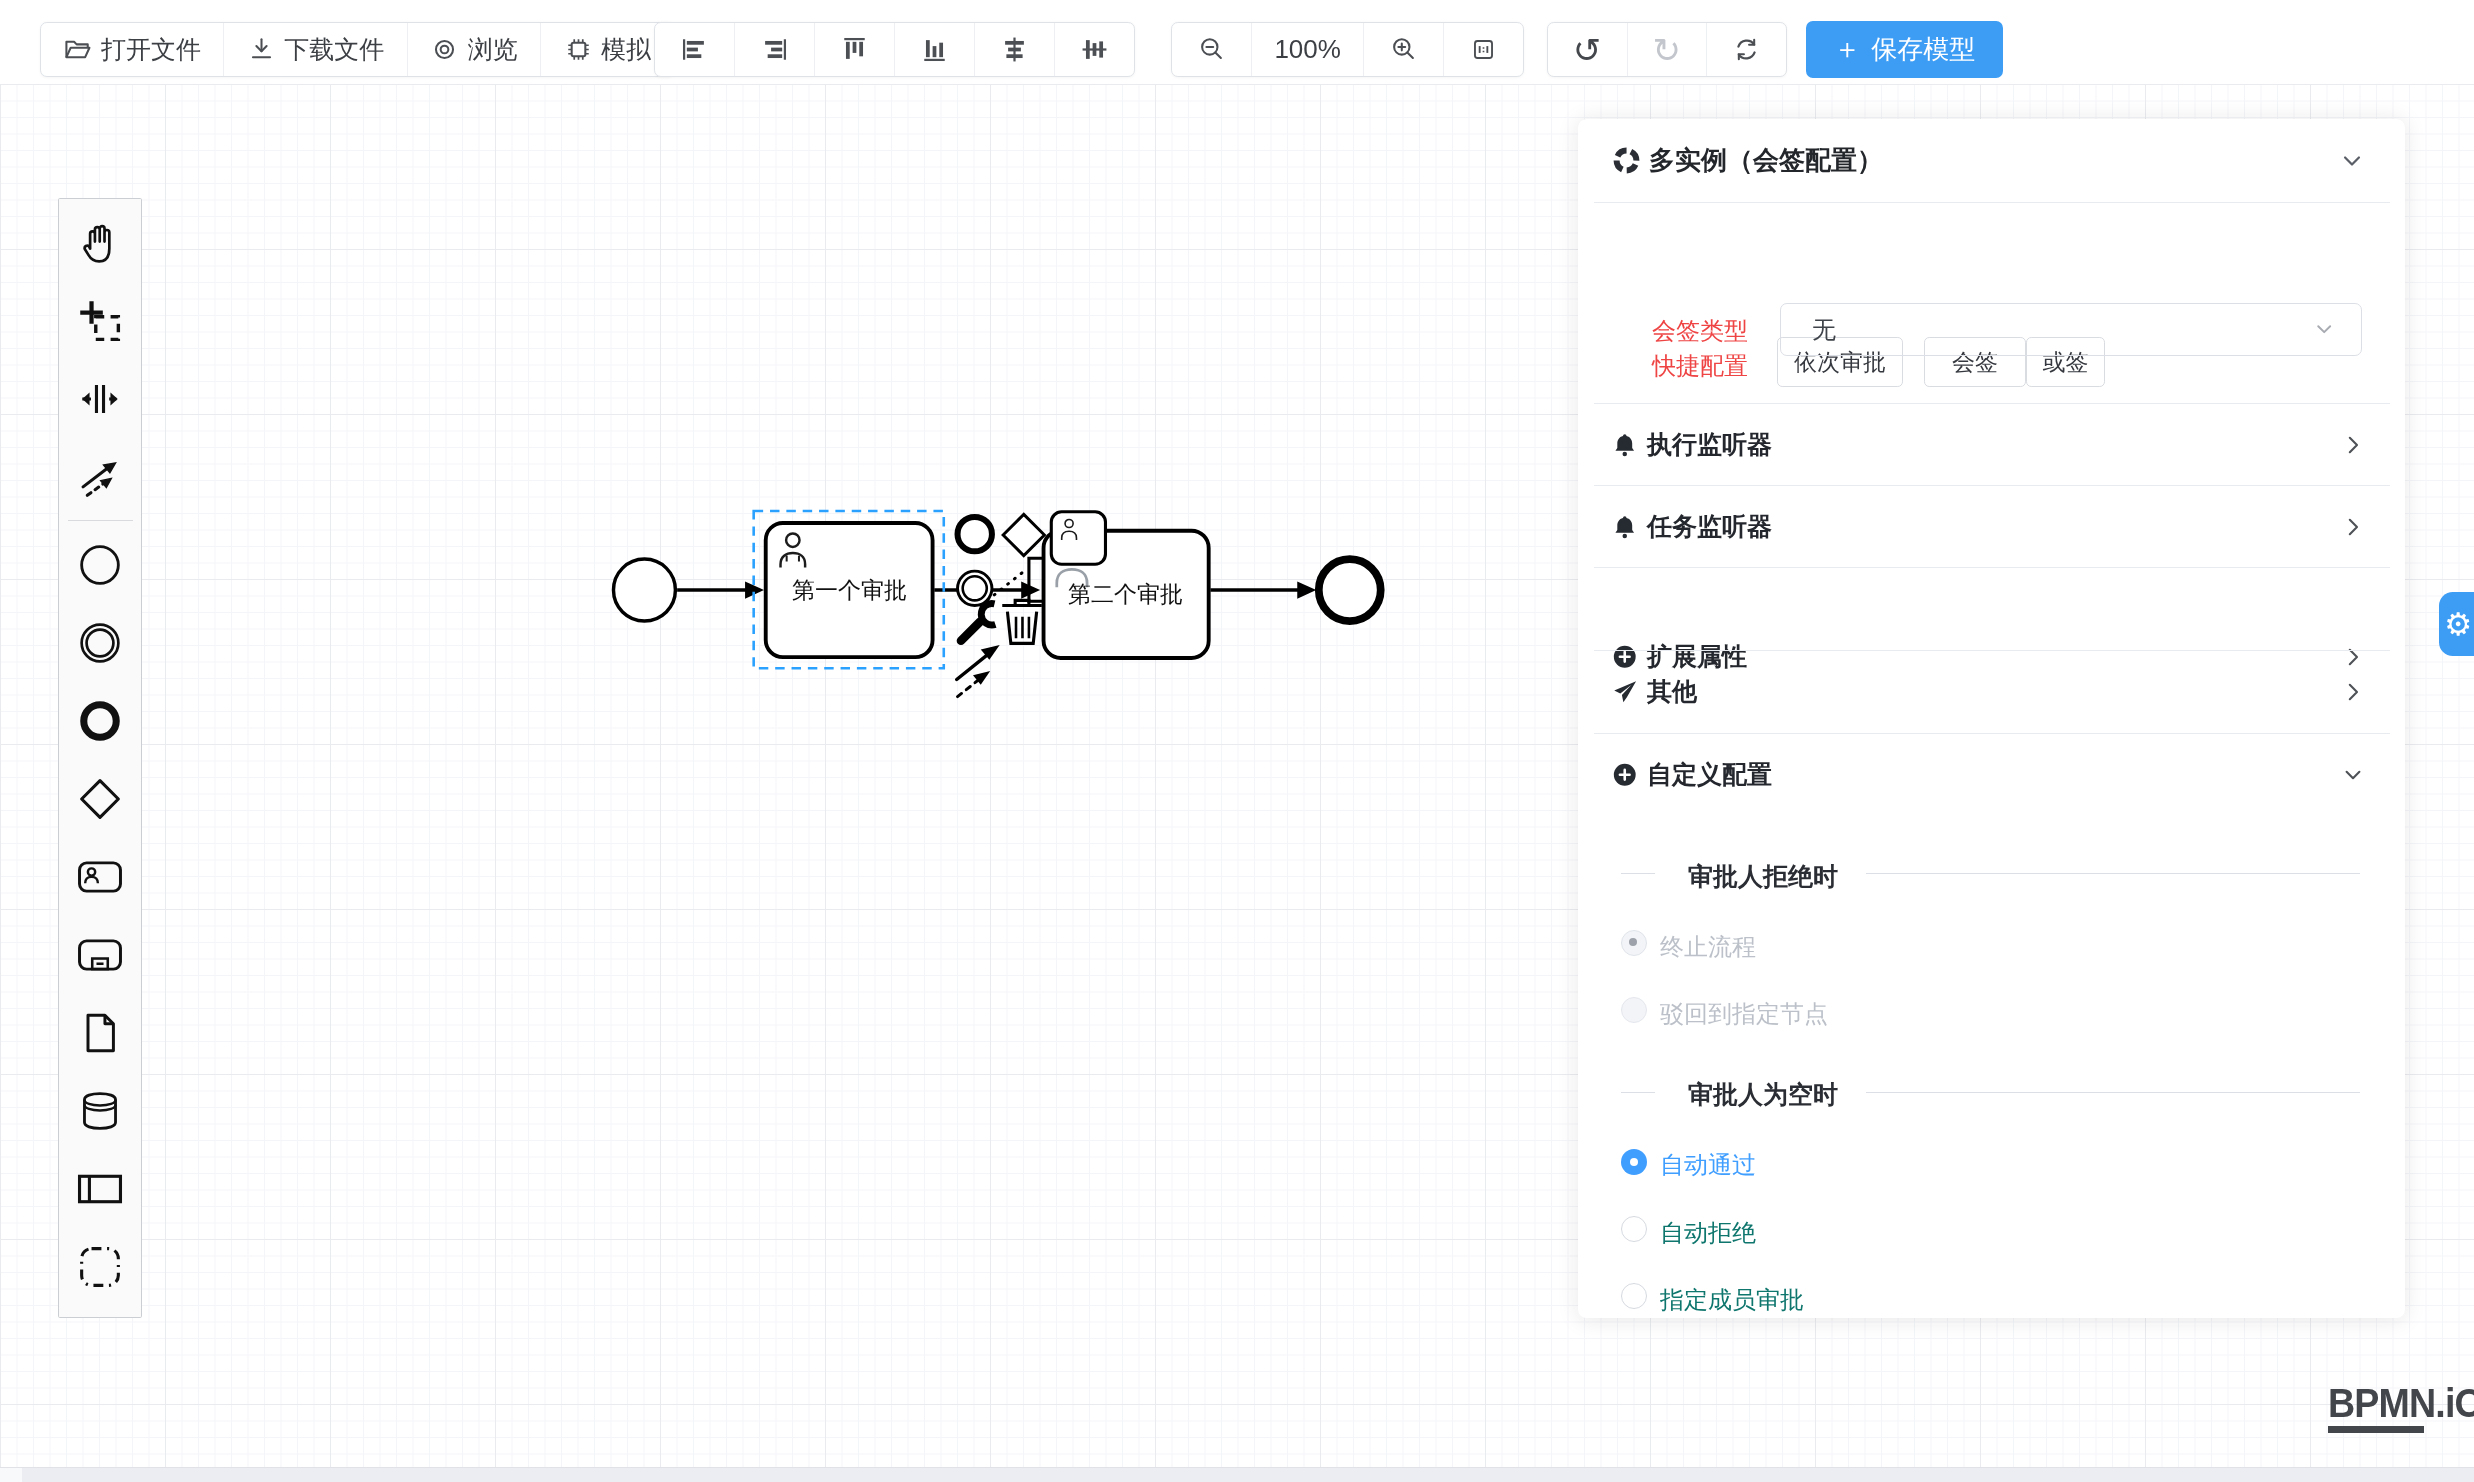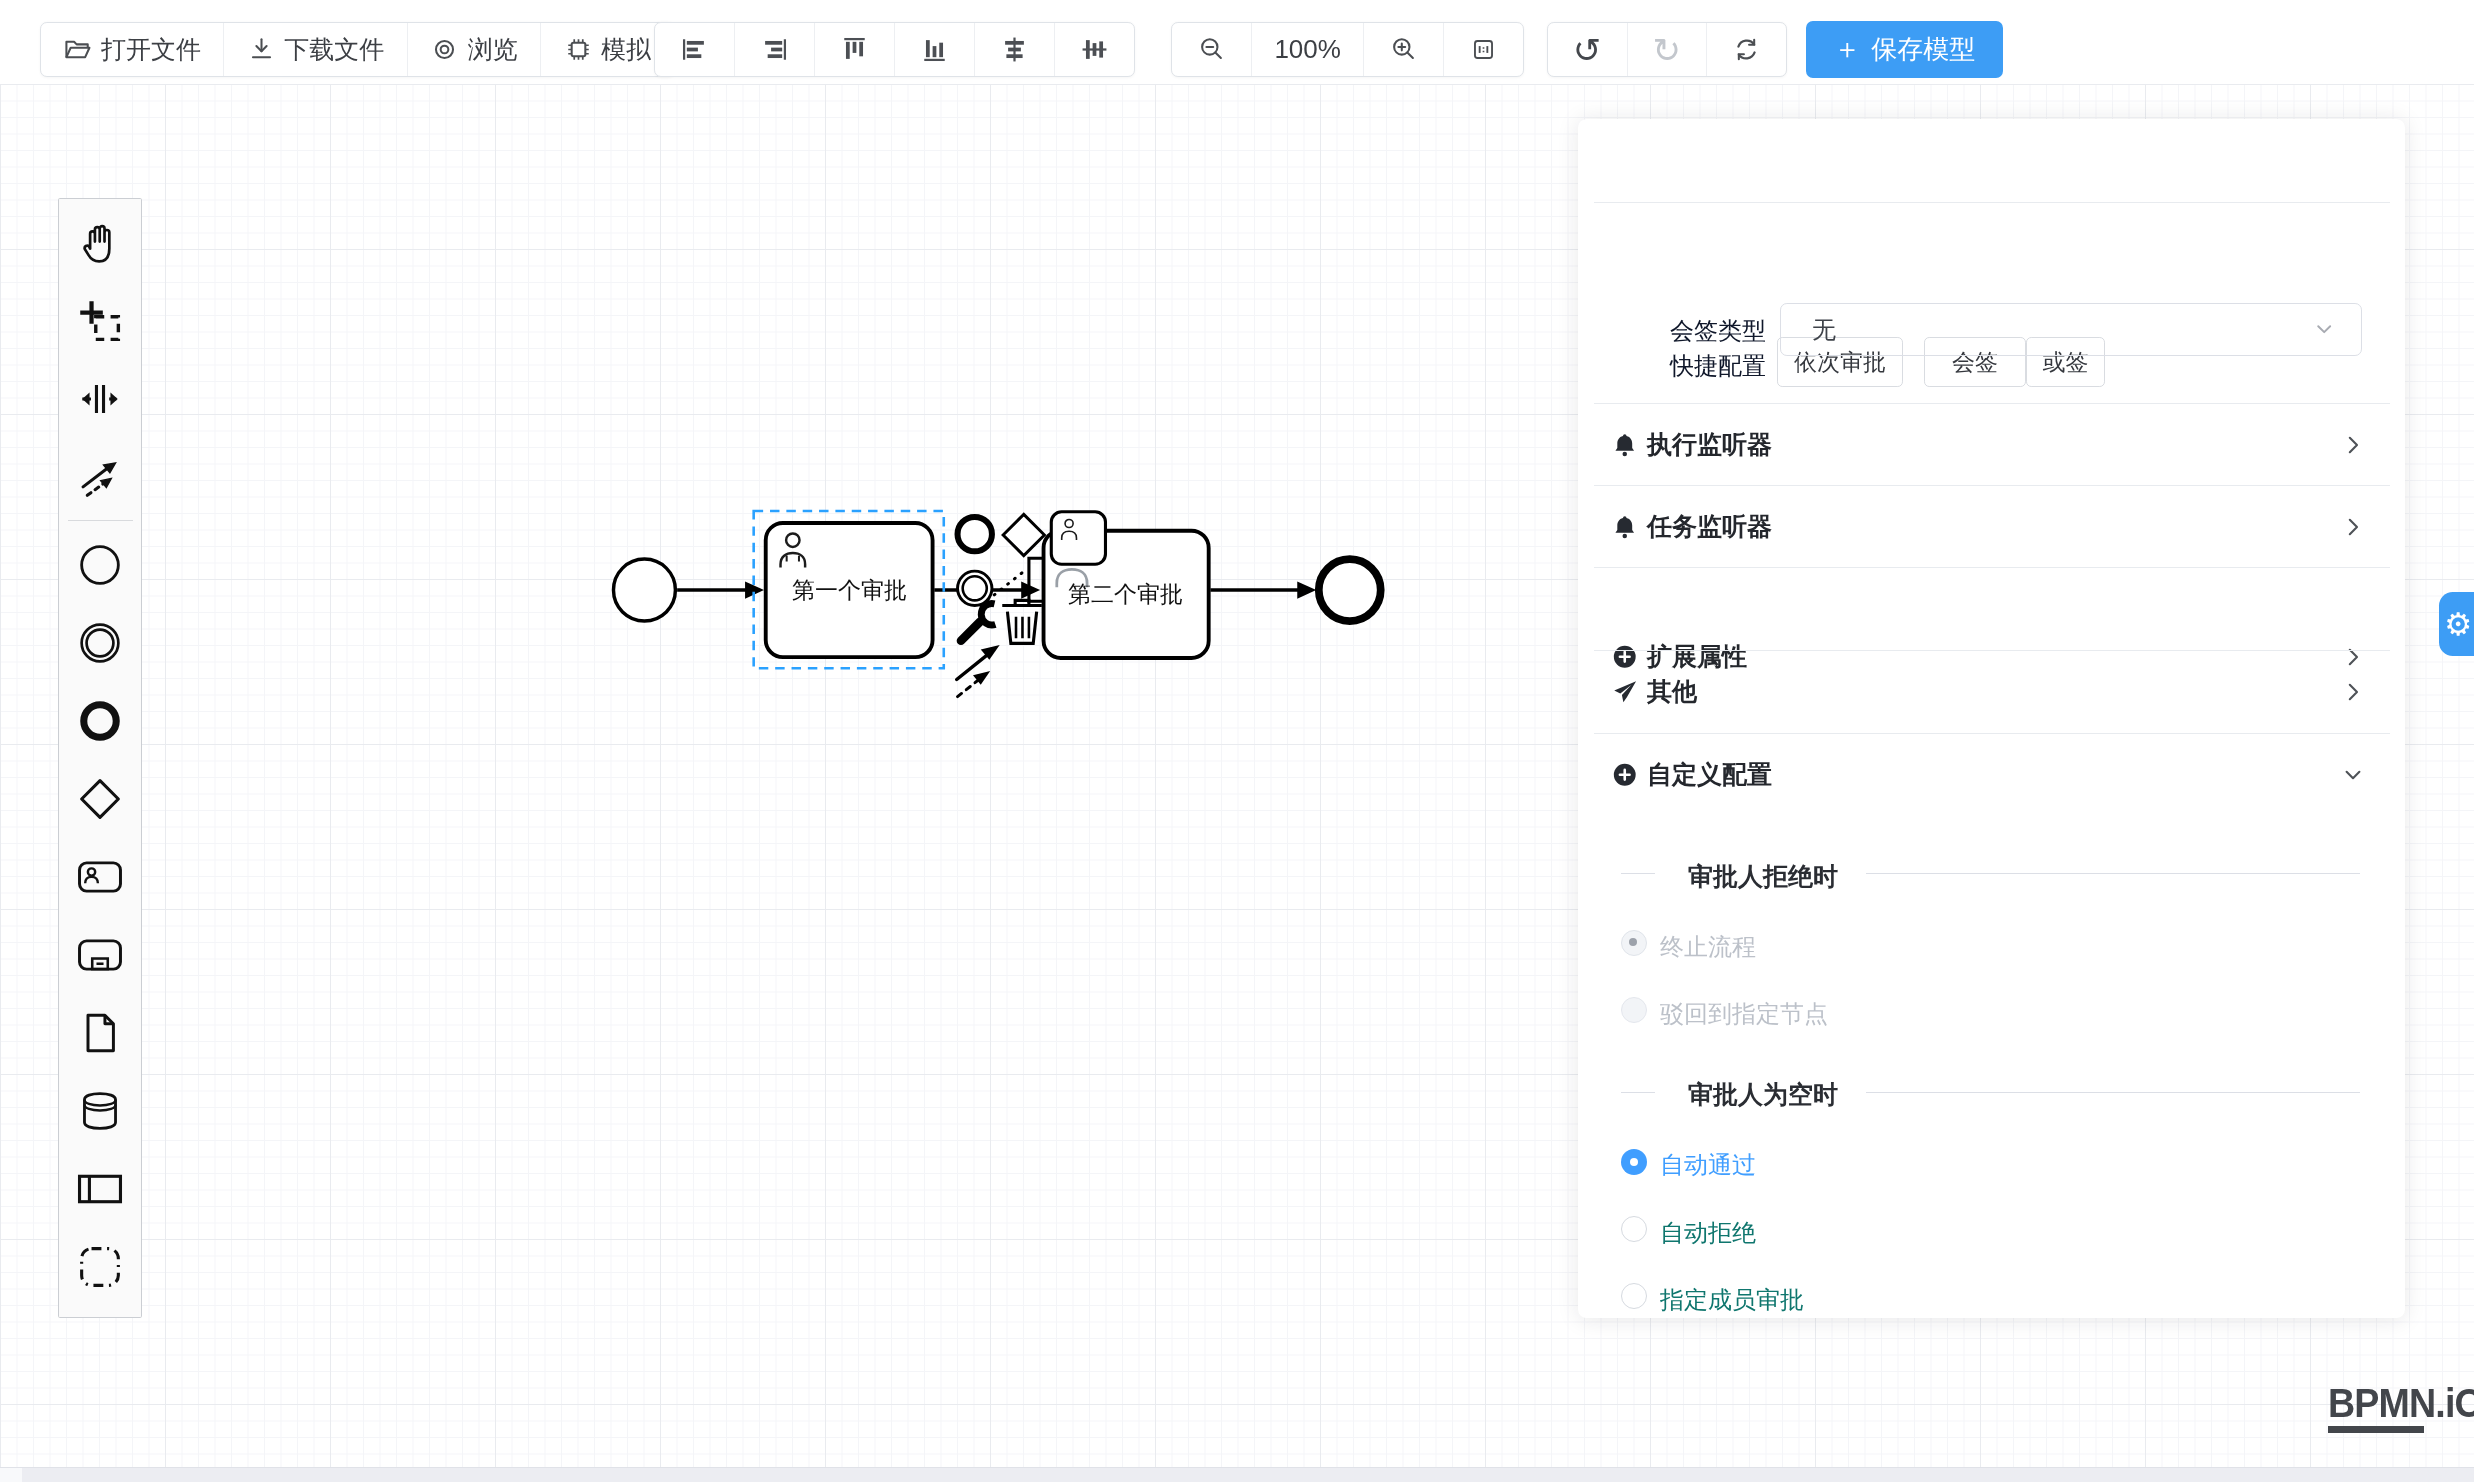--- a/index.html
+++ b/index.html
@@ -34,21 +34,21 @@
 
   
   .dsvg{position:absolute;left:0;top:0;}
   .task-label{position:absolute;display:flex;align-items:center;justify-content:center;font-size:23px;color:#111;pointer-events:none;}
 
   
   .panel{position:absolute;left:1578px;top:119px;width:827px;height:1199px;background:#fff;border-radius:8.6px;box-shadow:0 1.7px 22.4px rgba(25,30,40,.10);}
   .p-head{position:absolute;left:0;top:0;width:100%;height:83px;display:flex;align-items:center;padding:0 40px 0 33px;cursor:pointer;}
   .p-head .ttl{font-size:26px;font-weight:bold;color:#23262b;margin-left:6.9px;flex:1;}
   .p-div{position:absolute;left:15.5px;right:15.5px;height:0;border-top:0.9px solid #e8ebef;}
-  .q-label{position:absolute;left:92px;font-size:24px;color:#0f172a;}
+  .q-label{position:absolute;left:74px;font-size:24px;color:#ef4444;}
   .q-btn{position:absolute;height:50px;border:0.9px solid #d9dce1;border-radius:5.2px;background:#fff;font-size:23px;color:#35383e;display:flex;align-items:center;justify-content:center;cursor:pointer;}
   .sel{position:absolute;left:202px;top:184px;width:582px;height:53px;border:1.3px solid #dcdfe6;border-radius:6.9px;display:flex;align-items:center;padding:0 26px 0 31px;cursor:pointer;}
   .sel .val{font-size:24px;color:#3f434a;flex:1;}
   .sec-row{position:absolute;left:0;width:100%;height:83px;display:flex;align-items:center;padding:0 40px 0 33px;cursor:pointer;}
   .sec-row .lbl{font-size:25px;font-weight:600;color:#24272d;margin-left:8.6px;flex:1;}
   .t-div{position:absolute;height:0;border-top:1.7px solid #dcdfe6;}
   .t-title{position:absolute;font-size:25px;font-weight:bold;color:#2a2d33;}
   .radio{position:absolute;width:26px;height:26px;border-radius:50%;}
   .radio.on{background:#409eff;}
   .radio.on::after{content:"";position:absolute;left:8.6px;top:8.6px;width:8.6px;height:8.6px;border-radius:50%;background:#fff;}
@@ -369,20 +369,29 @@
         <polygon points="1162,750 1140,755 1150,767" fill="#000"></polygon>
         <path d="M1113 810 L1138 790" stroke="#000" stroke-width="3.4" stroke-dasharray="6 7" stroke-linecap="round"></path>
         <polygon points="1151,780 1131,785 1140,796" fill="#000"></polygon>
       </g>
     </g>
   </svg>
   <div class="task-label" style="left:1043px;top:531px;width:165px;height:127px;">第二个审批</div>
   <div class="task-label" style="left:766px;top:523px;width:167px;height:134px;">第一个审批</div>
 
   <aside class="panel">
+    <div class="p-head">
+      <svg width="31" height="31" viewBox="0 0 36 36">
+          <circle cx="18" cy="18" r="11.5" fill="none" stroke="#2b2e35" stroke-width="7" stroke-dasharray="12.9 5.2" transform="rotate(24 18 18)"></circle>
+        </svg>
+      <span class="ttl">多实例（会签配置）</span>
+      <svg width="26" height="26" viewBox="0 0 30 30" fill="none" stroke="#5a5e66" stroke-width="2.6" stroke-linecap="round" stroke-linejoin="round">
+          <path d="M7 11 l8 8 8 -8"></path>
+        </svg>
+    </div>
     <div class="p-div" style="top:83px;"></div>
 
     <span class="q-label" style="top:231px;">快捷配置</span>
     <button class="q-btn" style="left:199px;top:218px;width:126px;">依次审批</button>
     <button class="q-btn" style="left:346px;top:218px;width:102px;">会签</button>
     <button class="q-btn" style="left:448px;top:218px;width:79px;">或签</button>
 
     <span class="q-label" style="top:196px;">会签类型</span>
     <div class="sel">
       <span class="val">无</span>

